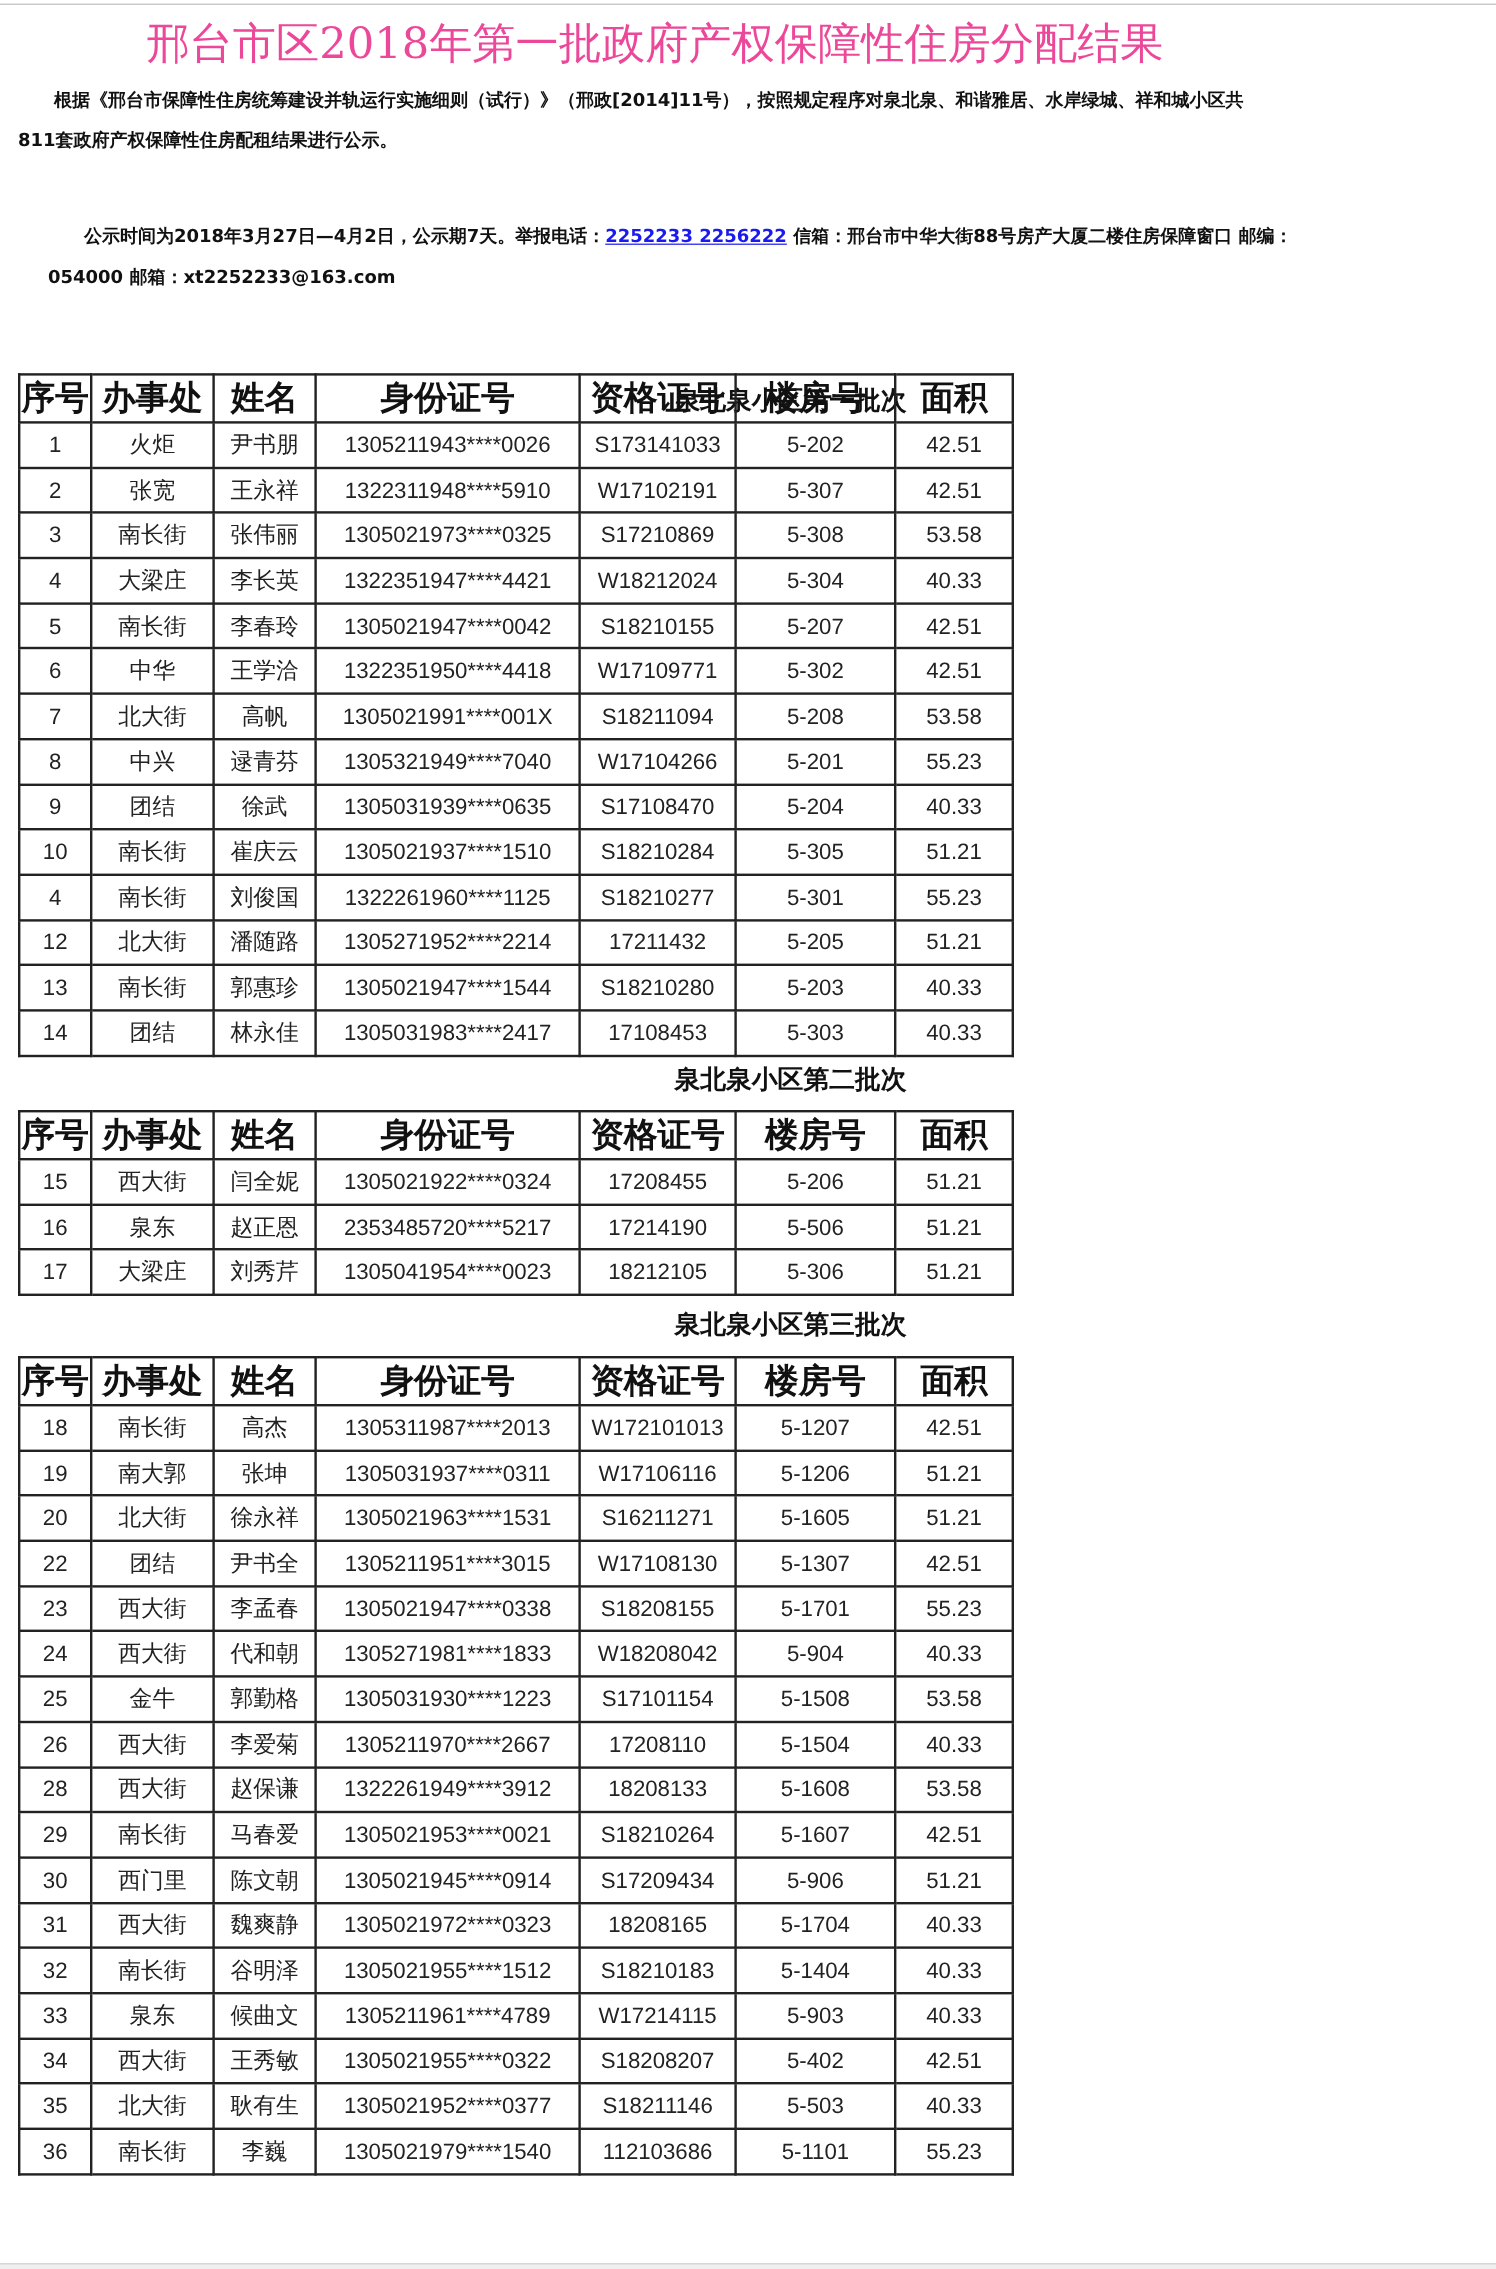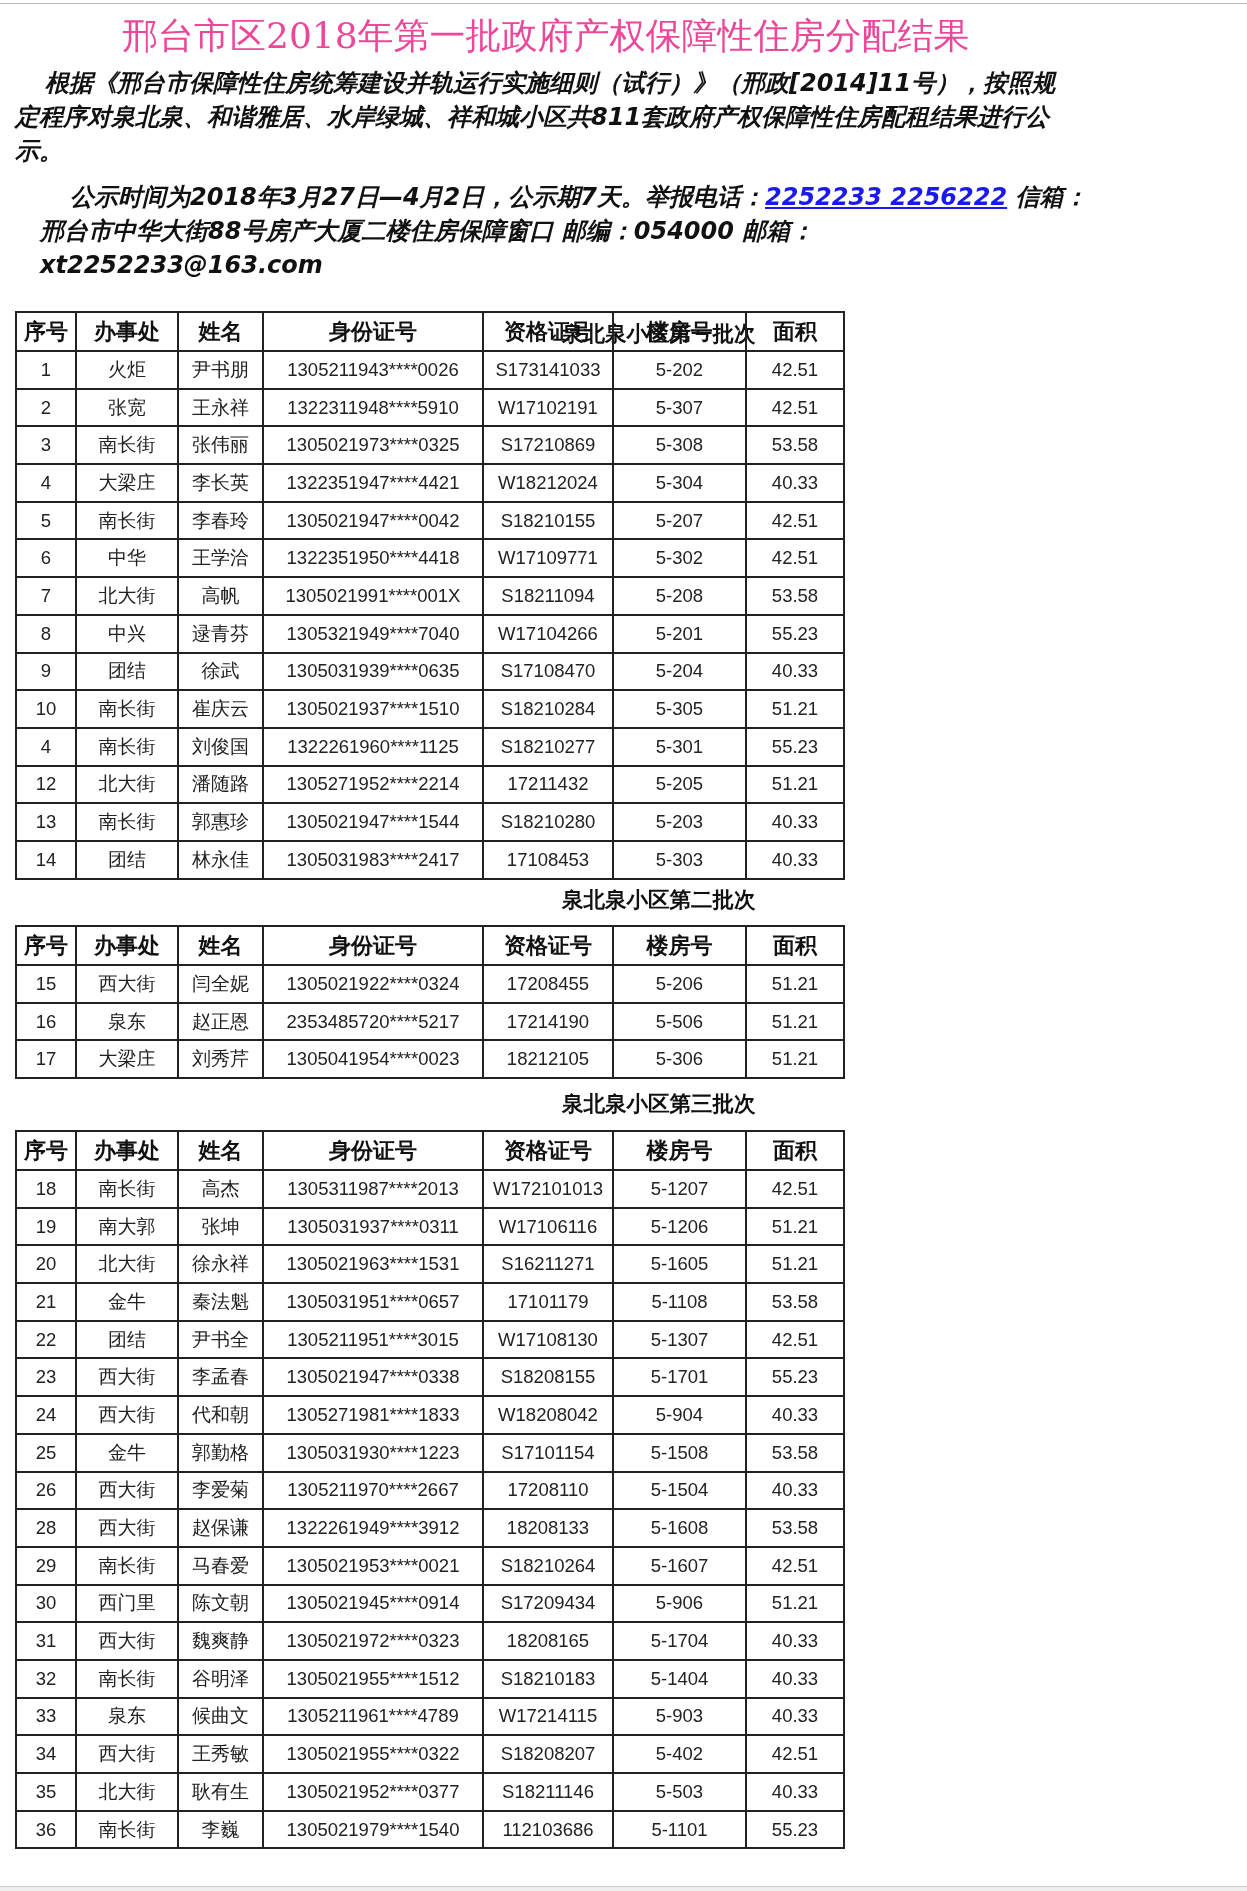--- a/index.html
+++ b/index.html
@@ -8,37 +8,37 @@
     font-family: "DejaVu Sans", "Liberation Sans", sans-serif; color: #111;
   }
   .topline { position: absolute; left: 0; top: 3px; width: 1247px; height: 1px; background: #bdbdbd; }
   .title {
     position: absolute; left: 122px; top: 12px;
     font-family: "DejaVu Serif", "Liberation Serif", serif;
     font-size: 36px; font-weight: normal; letter-spacing: 0px; white-space: nowrap; color: #ec4899;
   }
   .para {
     position: absolute; left: 15px; width: 1050px;
-    font-size: 24px; font-weight: bold; line-height: 34px; color: #111; font-style: italic;
+    font-size: 15px; font-weight: bold; line-height: 34px; color: #111;
   }
   .para .indent { display: inline-block; width: 30px; }
   .p1 { top: 66px; }
   .p2 { top: 180px; margin-left: 25px; }
   .link { color: #1a1aee; text-decoration: underline; }
   .section-title {
     position: absolute; left: 562px; font-size: 21.5px; font-weight: bold; white-space: nowrap;
   }
   table.alloc {
     position: absolute; left: 15px; border-collapse: collapse; table-layout: fixed;
     width: 828px; font-family: "Liberation Sans", "DejaVu Sans", sans-serif;
   }
   table.alloc th, table.alloc td {
     border: 2px solid #222; text-align: center; padding: 0; overflow: hidden; white-space: nowrap;
   }
-  table.alloc th { font-size: 22px; font-weight: bold; height: 37px; font-family: Liberation Sans, sans-serif; text-align: center; }
+  table.alloc th { font-size: 28px; font-weight: bold; height: 37px; font-family: Liberation Sans, sans-serif; text-align: center; }
   table.alloc td { font-size: 18.5px; height: 35.7px; color: #222; }
   table.alloc td.cjk { font-family: "DejaVu Sans", sans-serif; font-size: 19px; }
   .bottomline { position: absolute; left: 0; top: 1886px; width: 1247px; height: 5px; background: #efefef; border-top: 1px solid #cfcfcf; }
 </style>
 </head>
 <body>
 
 <div class="topline"></div>
 
 <h1 class="title" style="margin:0;">邢台市区2018年第一批政府产权保障性住房分配结果</h1>
@@ -300,29 +300,20 @@
       <tr>
         <td>20</td>
         <td class="cjk">北大街</td>
         <td class="cjk">徐永祥</td>
         <td>1305021963****1531</td>
         <td>S16211271</td>
         <td>5-1605</td>
         <td>51.21</td>
       </tr>
       <tr>
-        <td>21</td>
-        <td class="cjk">金牛</td>
-        <td class="cjk">秦法魁</td>
-        <td>1305031951****0657</td>
-        <td>17101179</td>
-        <td>5-1108</td>
-        <td>53.58</td>
-      </tr>
-      <tr>
         <td>22</td>
         <td class="cjk">团结</td>
         <td class="cjk">尹书全</td>
         <td>1305211951****3015</td>
         <td>W17108130</td>
         <td>5-1307</td>
         <td>42.51</td>
       </tr>
       <tr>
         <td>23</td>

